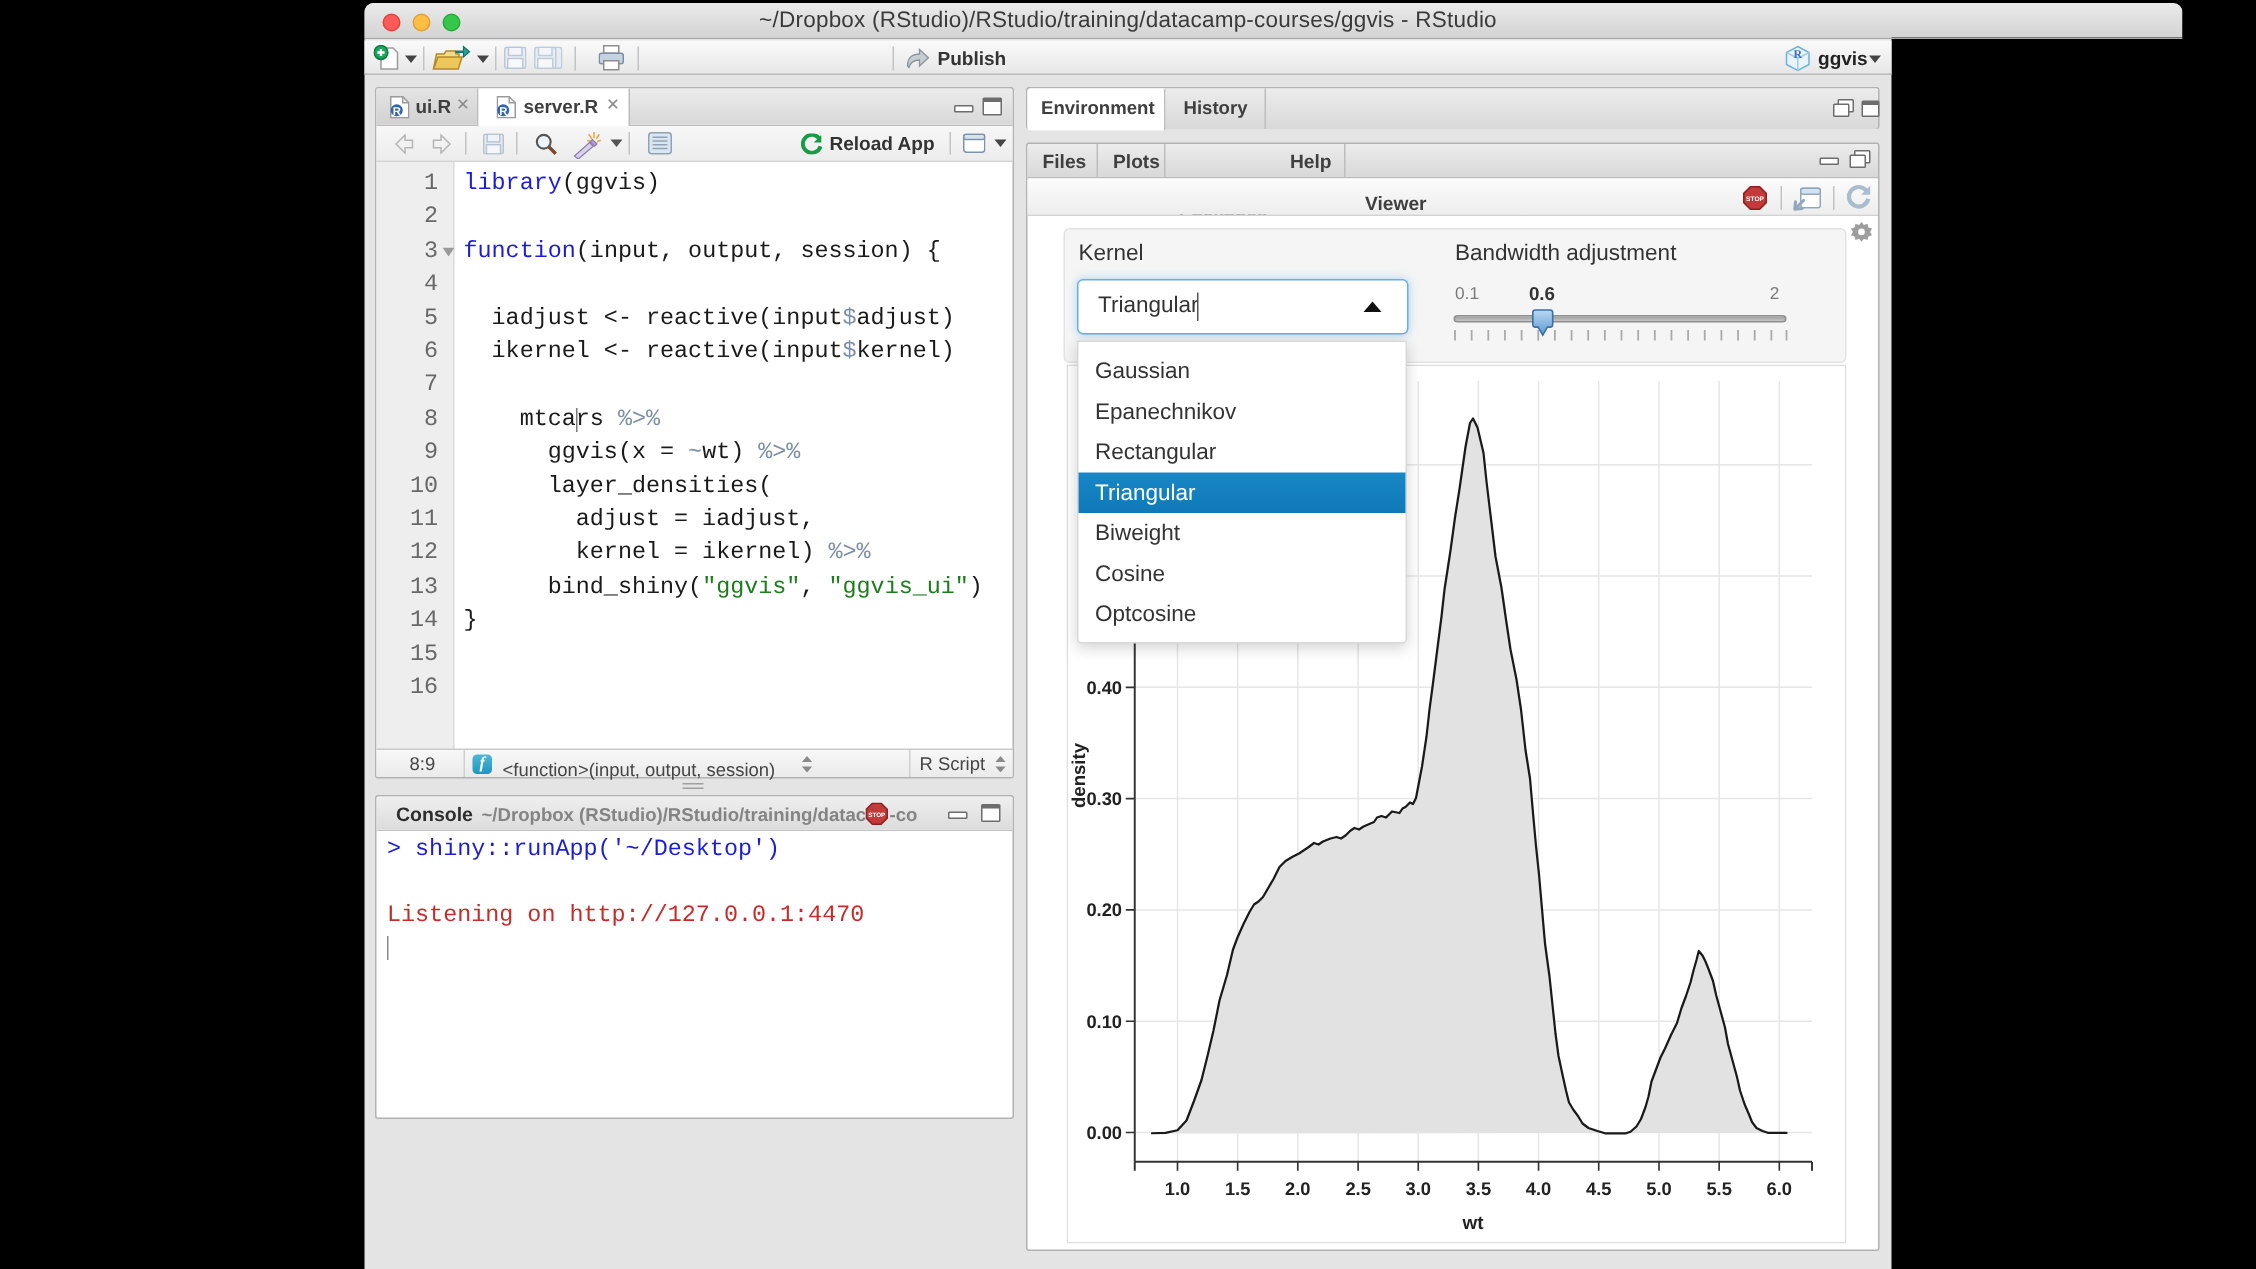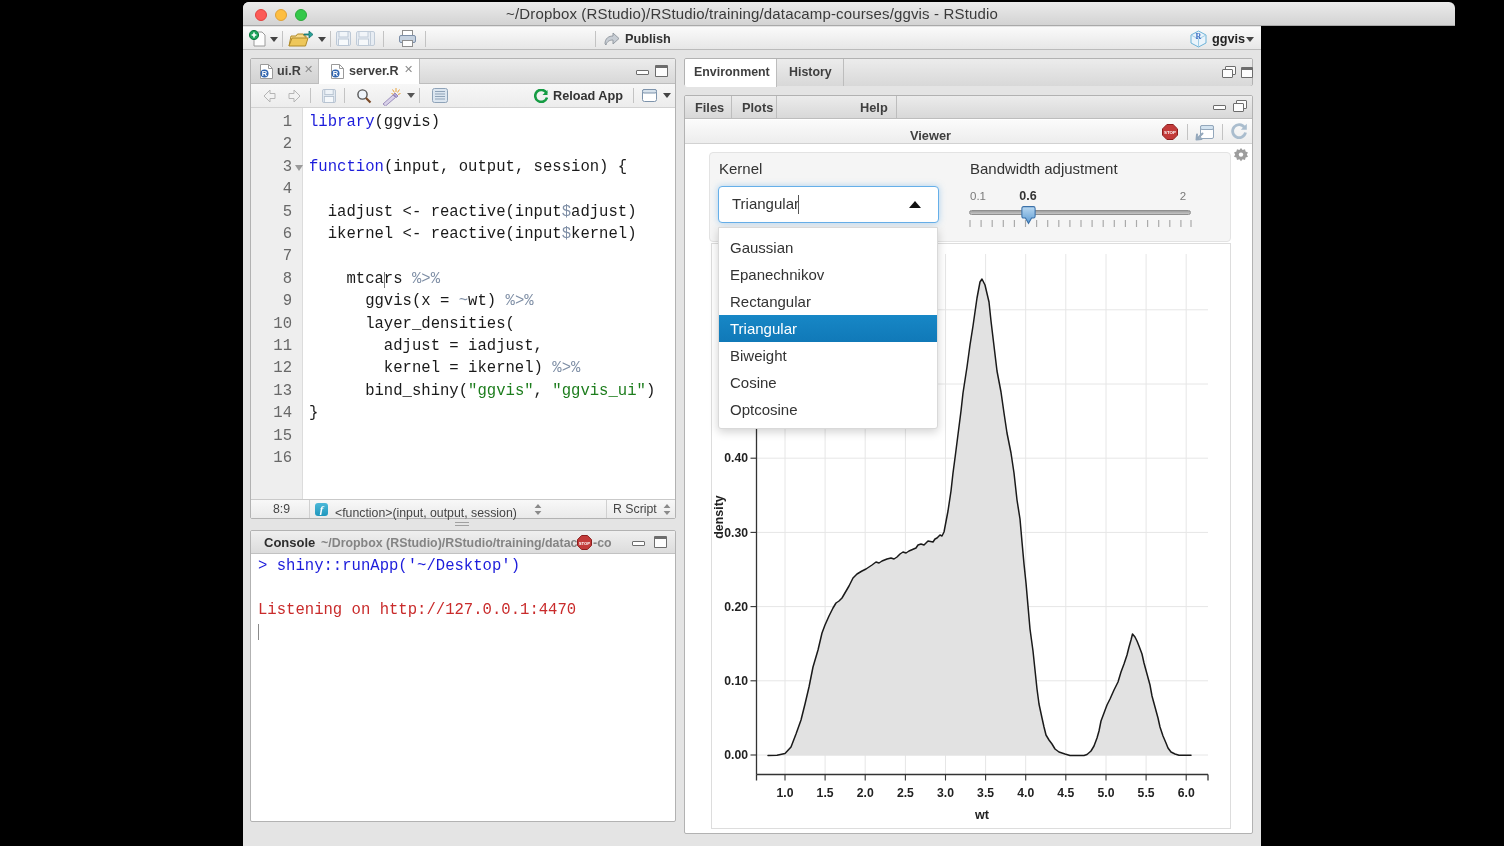--- a/index.html
+++ b/index.html
@@ -257,21 +257,21 @@
       </svg>
   </div>
   <div class="abs" style="left:133px; top:213px; width:1px; height:16px; background:#7a7a7a;"></div>
   <svg class="abs" style="left:44px; top:106px;" width="8" height="6" viewBox="0 0 8 6">
       <path d="M0 0 H8 L4 6 Z" fill="#9a9a9a"></path>
     </svg>
 </div>
 
 <div class="abs" style="left:455px; top:522px; width:14px; height:1px; background:#a0a0a0;"></div>
 <div class="abs" style="left:455px; top:525px; width:14px; height:1px; background:#a0a0a0;"></div>
-<div class="panel" id="console" style="left:250px; top:530px; width:426px; height:292px;">
+<div class="panel" id="console" style="left:250px; top:530px; width:426px; height:216px;">
   <div id="console-hdr">
     <span class="abs" style="left:13px; top:4px; font-size:13px; font-weight:bold; color:#2d2d2d;">Console</span>
     <span class="abs" style="left:70px; top:5px; font-size:12.4px; font-weight:bold; color:#848484; width:256px; white-space:nowrap; overflow:hidden;">~/Dropbox (RStudio)/RStudio/training/datacamp-co</span>
     <svg class="abs" style="left:326px; top:4px;" width="15" height="15" viewBox="0 0 15 15">
       <path d="M4.6 0.5 h5.8 l4.1 4.1 v5.8 l-4.1 4.1 h-5.8 l-4.1-4.1 v-5.8 z" fill="#c23a39" stroke="#8c1f1f"></path>
       <text x="7.5" y="9.8" text-anchor="middle" font-size="4.2" font-weight="bold" fill="#fff" font-family="Liberation Sans">STOP</text>
     </svg>
     <span class="abs" style="left:342px; top:5px; font-size:12.4px; font-weight:bold; color:#848484;">-co</span>
     <div class="abs" style="left:381px; top:10px; width:13px; height:5px; background:#fdfdfd; border:1px solid #6d6d6d; border-radius:1px;"></div>
     <div class="abs" style="left:403px; top:5px; width:13px; height:12px; background:#fdfdfd; border:1px solid #6d6d6d; border-radius:1px; border-top-width:3px;"></div>

